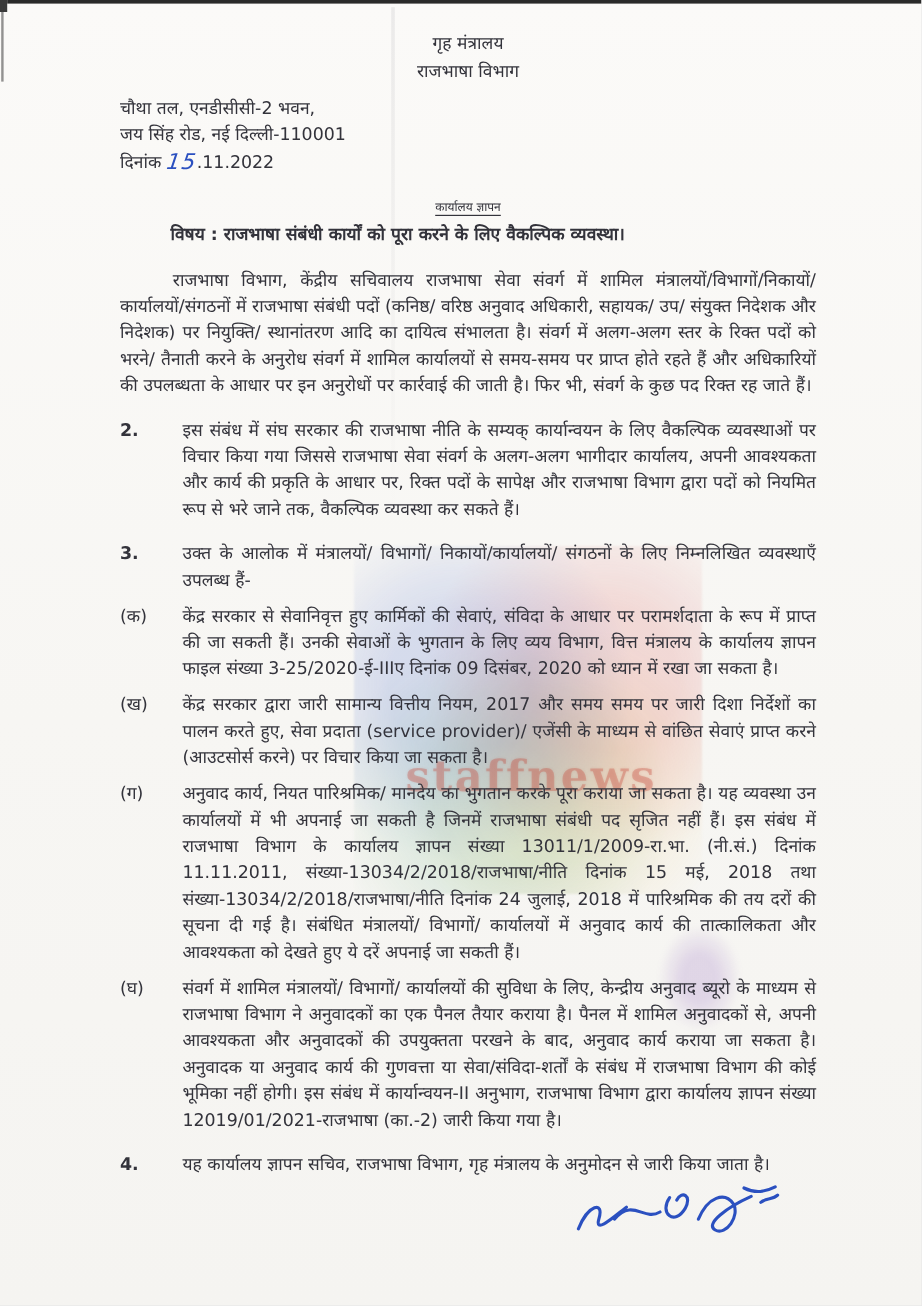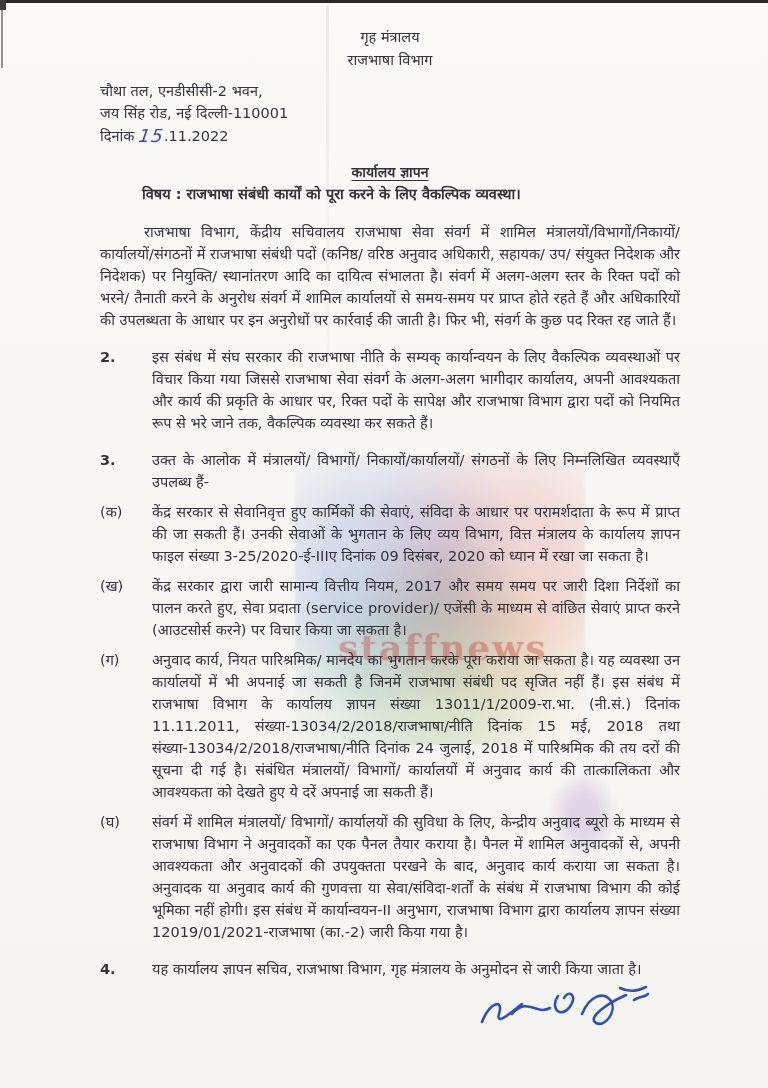--- a/index.html
+++ b/index.html
@@ -23,21 +23,21 @@
   }
   .ref{text-align:center;}
   .org{text-align:center;line-height:23px;}
   .address{margin-top:8px;line-height:22px;margin-right:8px;}
   .date-line .hw{
     color:#2b50c0;font-style:italic;font-size:18px;
     display:inline-block;transform:skewX(-8deg) translateY(1px);
     letter-spacing:1px;
   }
   .title-row{text-align:center;margin-top:14px;}
-  .title-row span{font-weight:bold;font-size:14px;text-decoration:underline;text-underline-offset:3px;}
+  .title-row span{font-weight:normal;font-size:10px;text-decoration:underline;text-underline-offset:3px;}
   .subject{font-weight:bold;padding-left:42px;}
   .para{margin:16px 0 0 0;text-align:justify;}
   .para.indent{text-indent:44px;}
   .numpara{display:flex;margin-top:15px;}
   .numpara .num{flex:0 0 52px;font-weight:bold;}
   .numpara .ptext{flex:1;text-align:justify;}
   .itempara{display:flex;margin-top:8px;}
   .itempara .lbl{flex:0 0 52px;}
   .itempara .ptext{flex:1;text-align:justify;}
   .sigblock{

